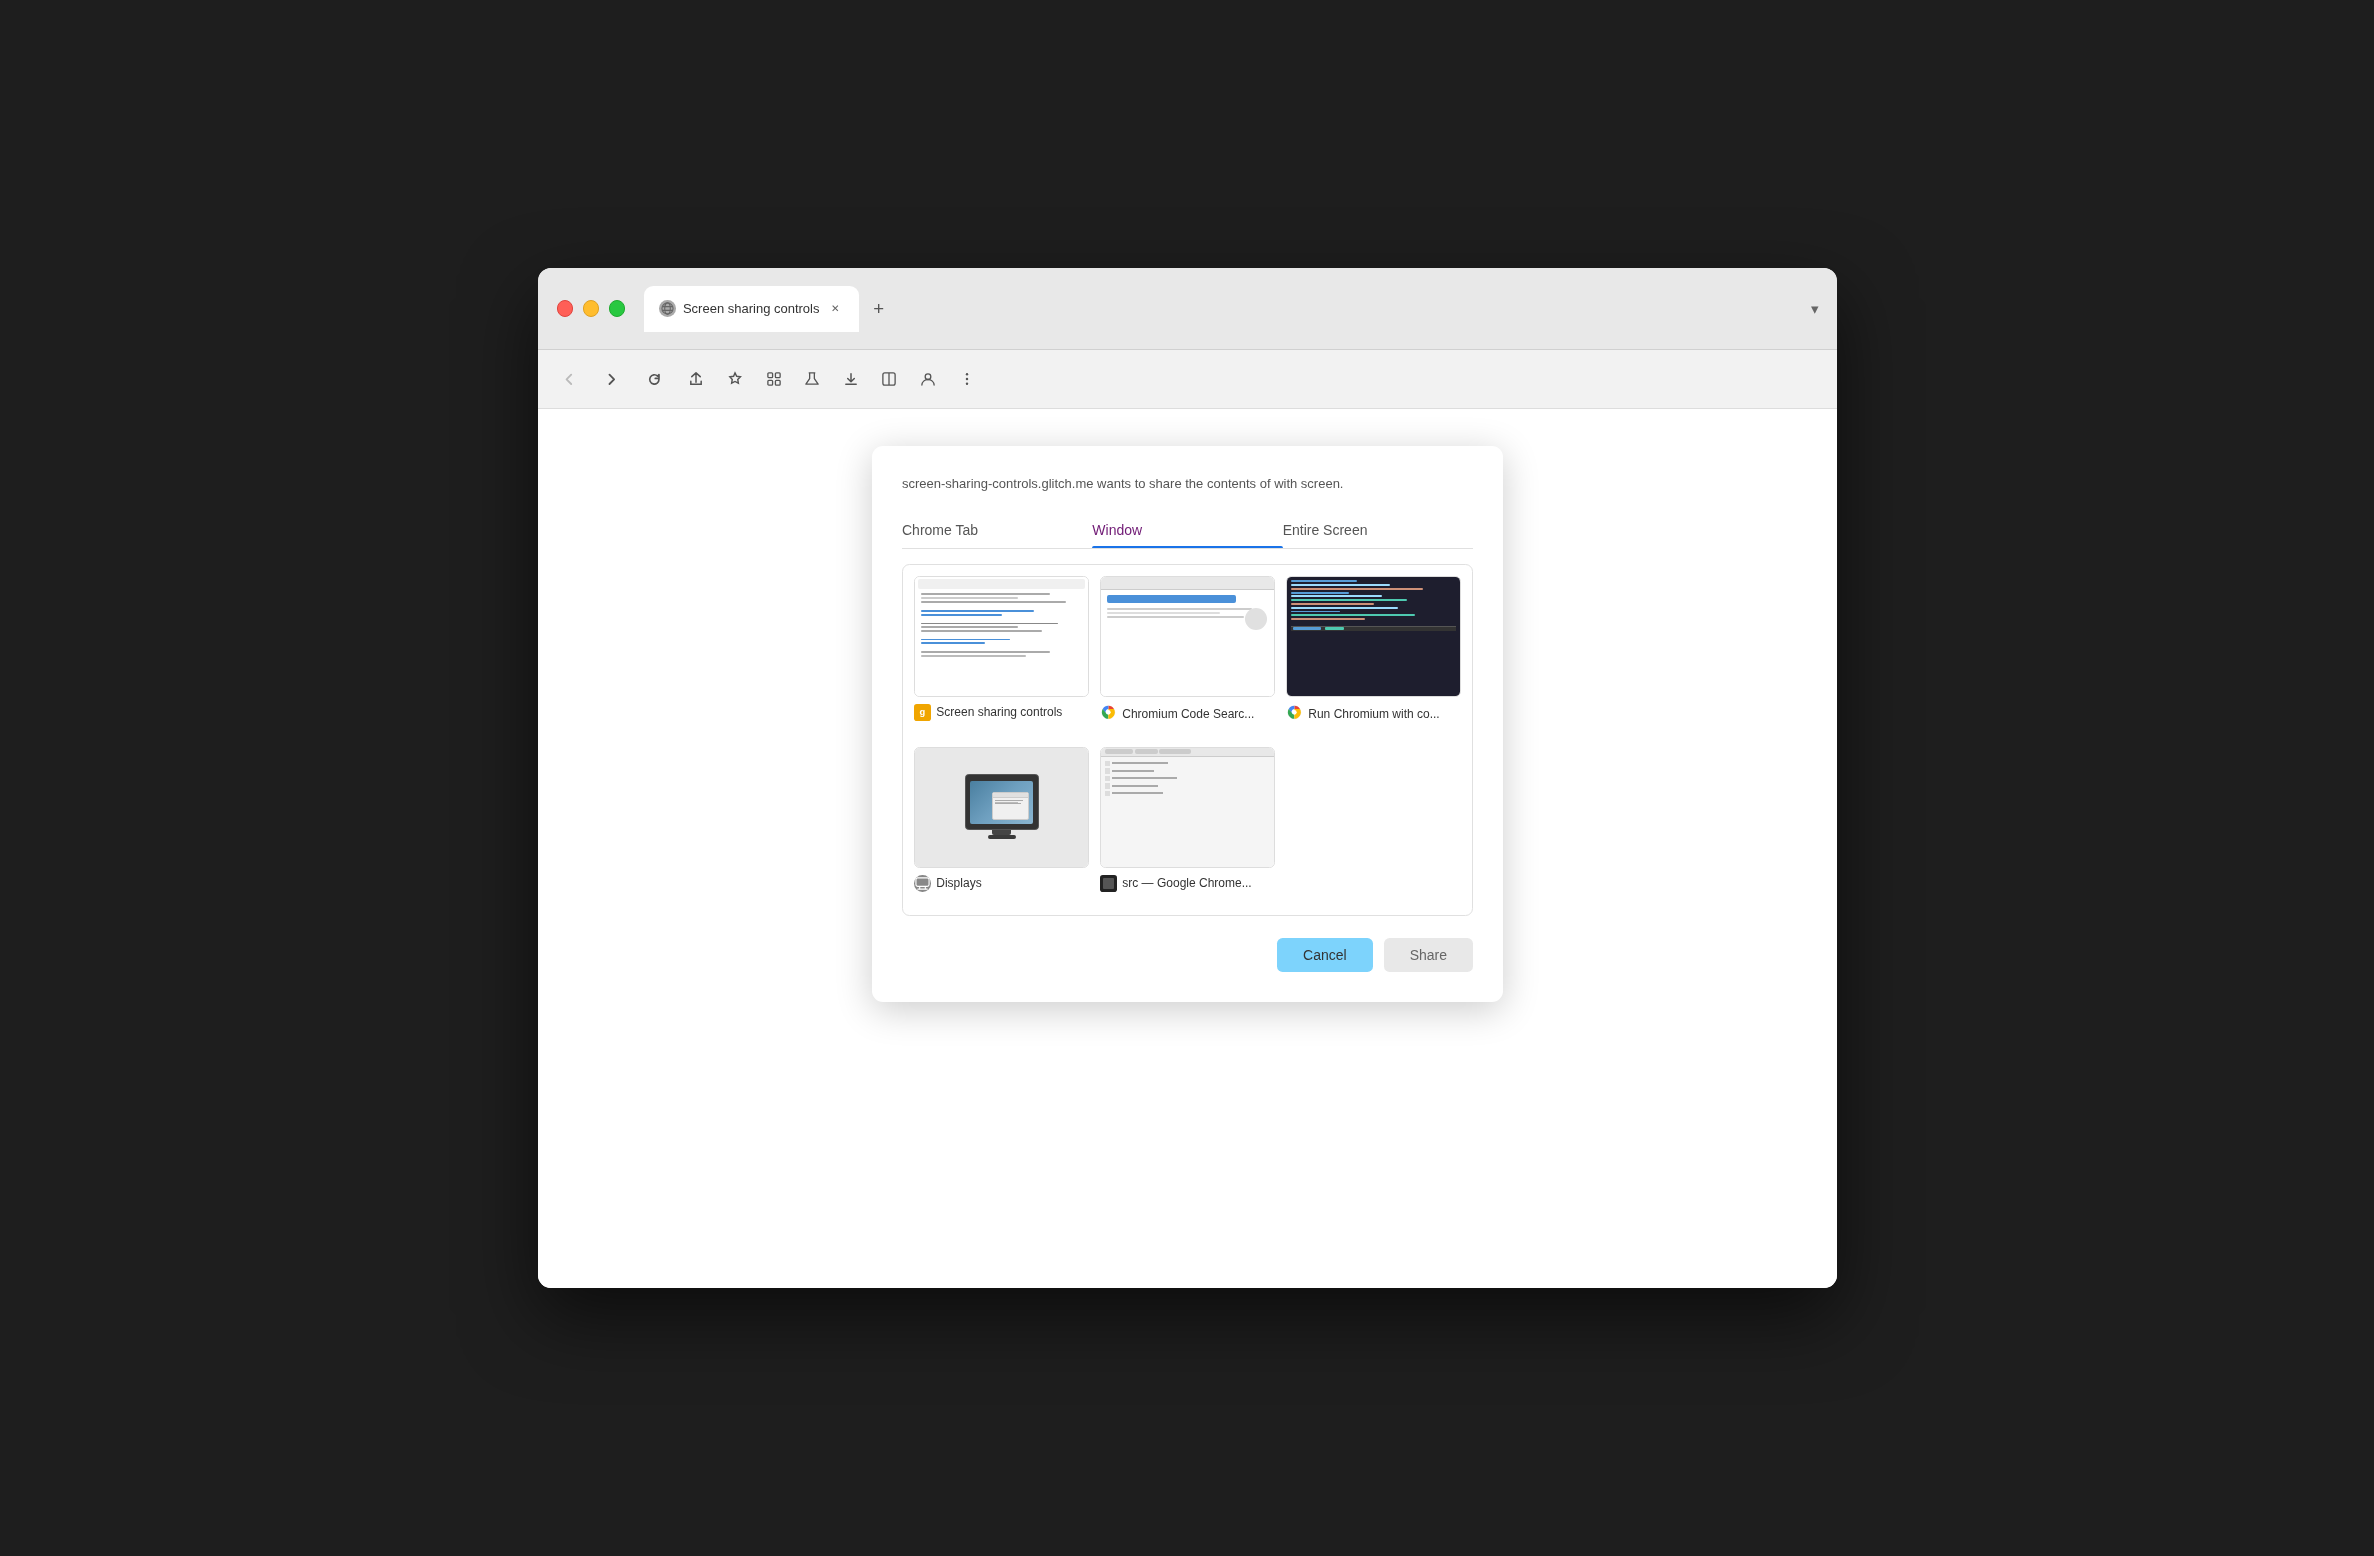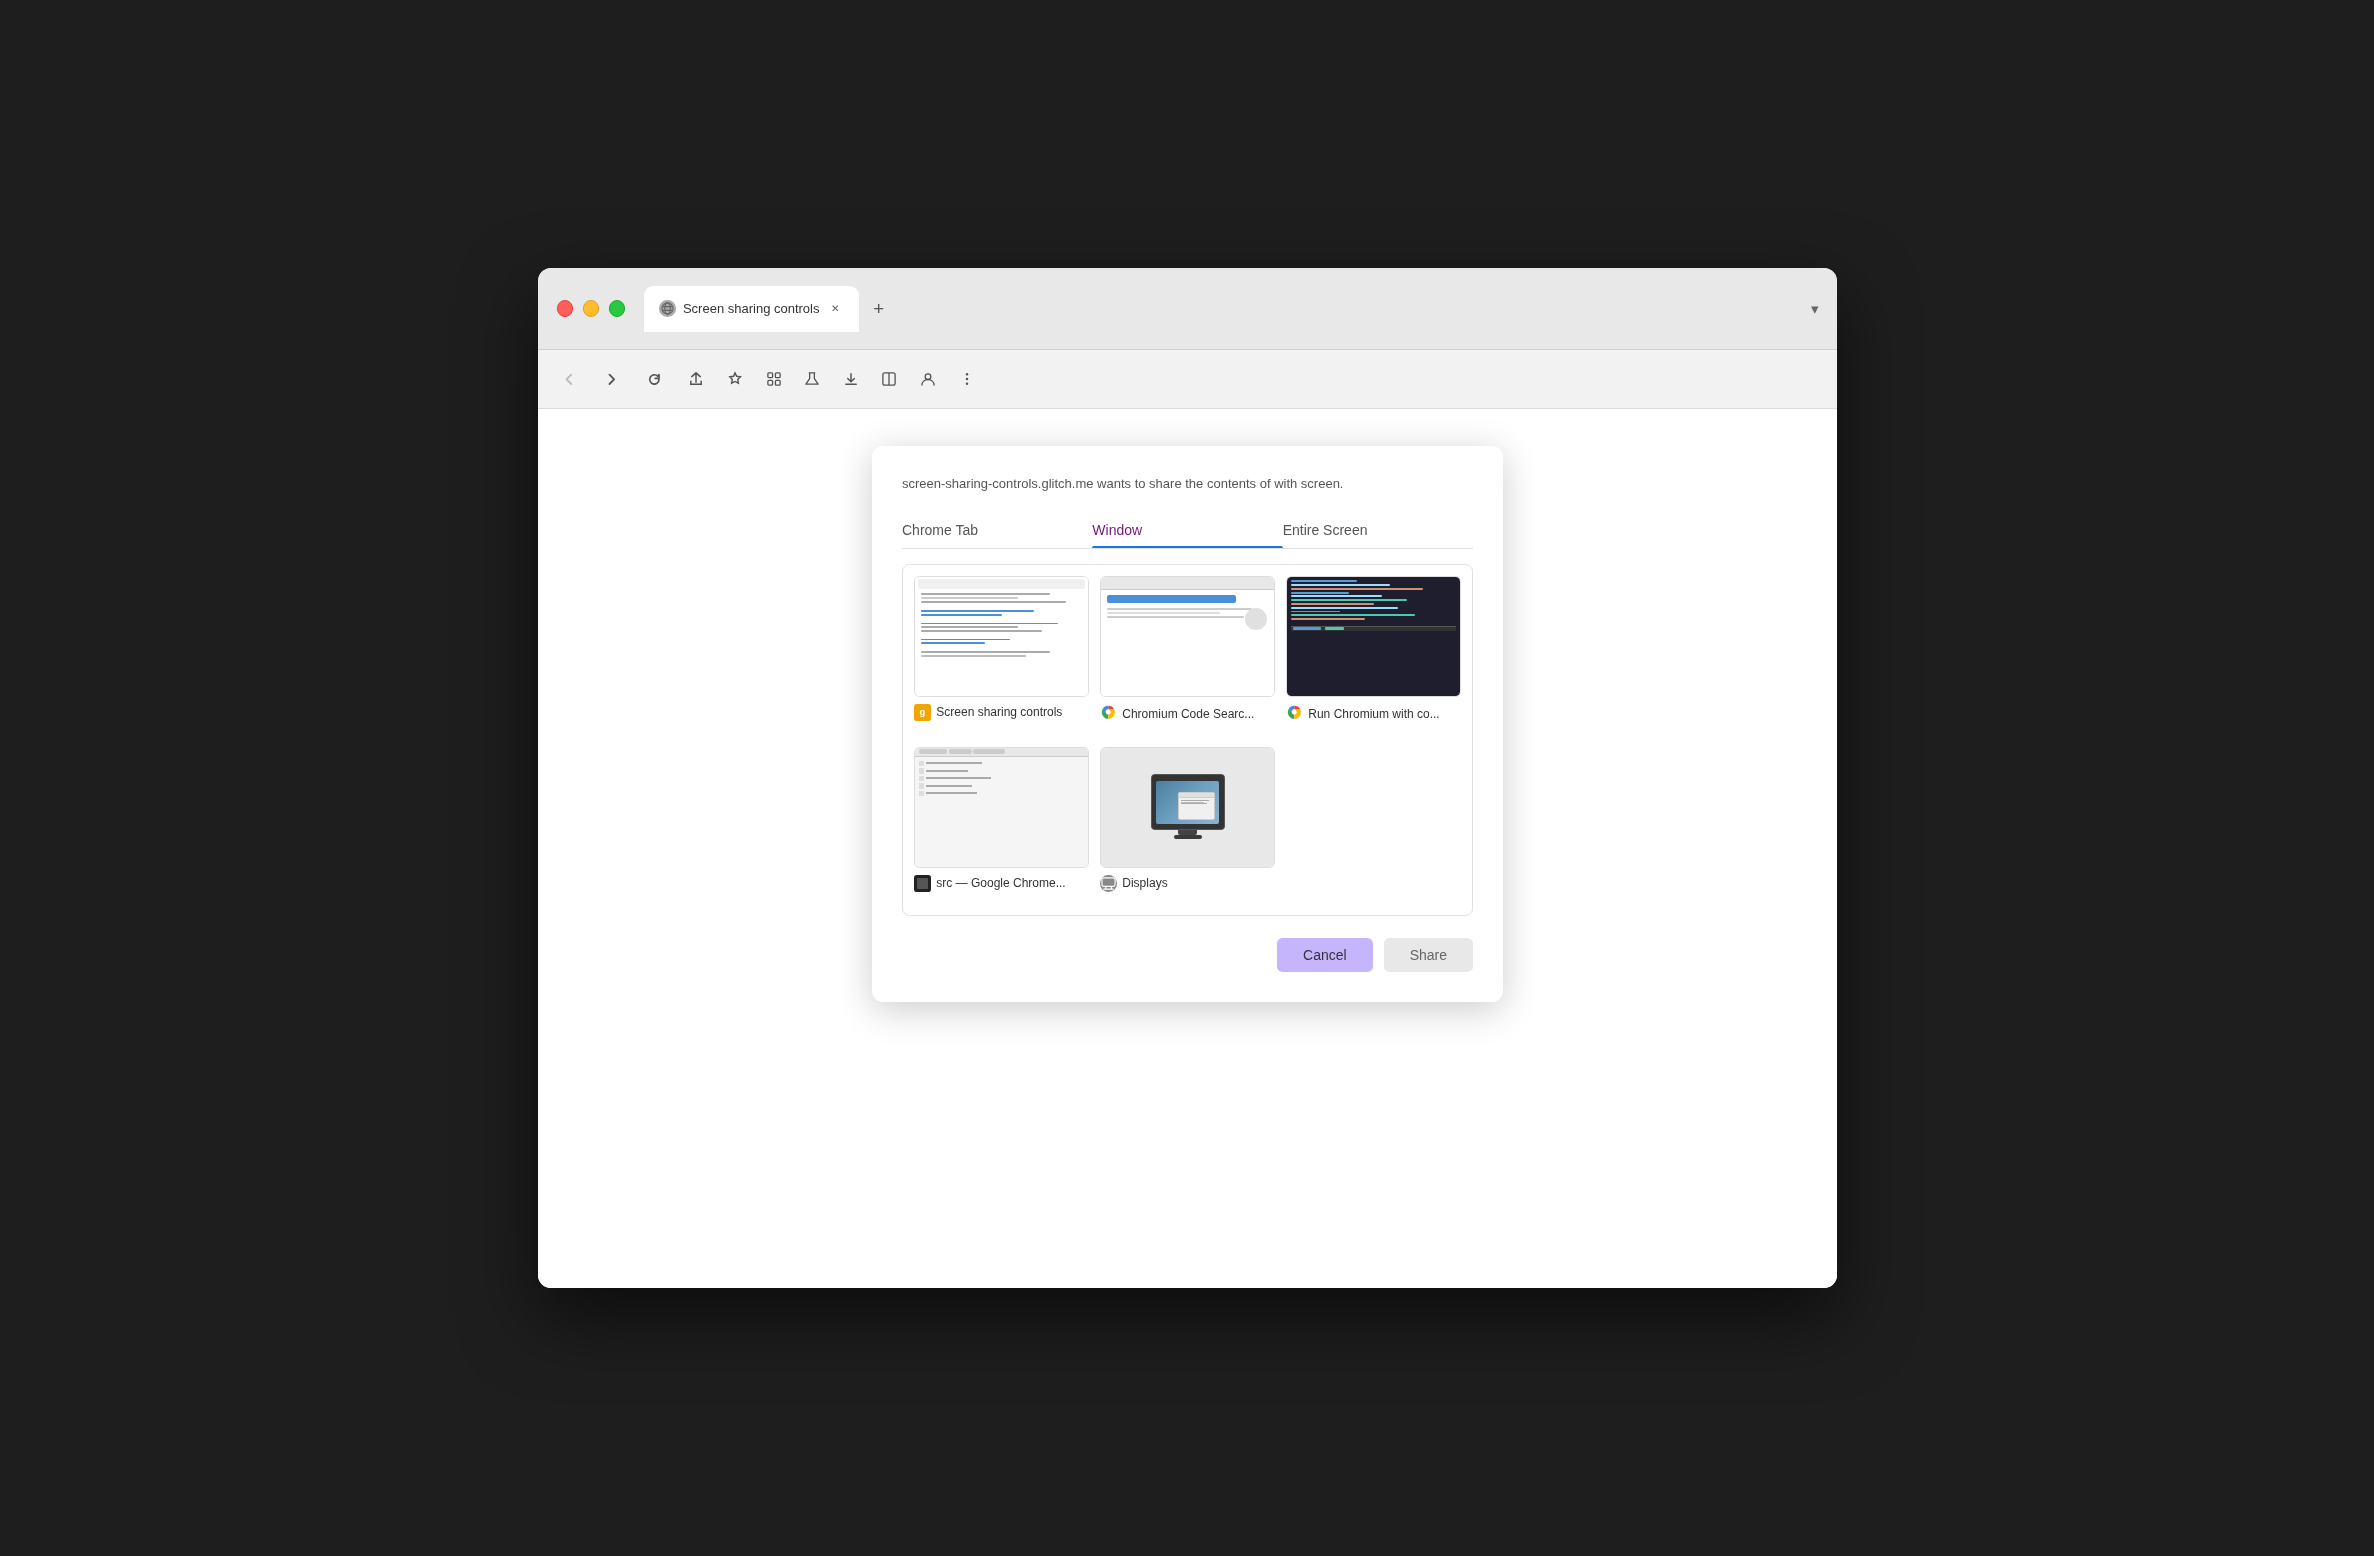--- a/index.html
+++ b/index.html
@@ -360,21 +360,21 @@
 
     .btn {
       padding: 9.3px 26px;
       border-radius: 5.6px;
       font-size: 14px;
       cursor: pointer;
       border: none;
     }
 
     .btn-cancel {
-      background: #c4b5fd;
+      background: #7dd3fc;
       color: #333;
     }
 
     .btn-share {
       background: #e8e8e8;
       color: #666;
     }
 
     
     .glitch-favicon {
@@ -668,20 +668,57 @@
                 <svg width="16.7" height="16.7" viewBox="0 0 18 18">
                   <circle cx="9" cy="9" r="7" fill="#fff" stroke="#ddd" stroke-width="0.5"></circle>
                   <path d="M9 2a7 7 0 0 1 6.06 3.5H9Z" fill="#EA4335"></path>
                   <path d="M9 2a7 7 0 0 0-6.06 3.5L6.47 11A3.5 3.5 0 0 1 9 5.5Z" fill="#4285F4"></path>
                   <path d="M2.94 5.5A7 7 0 0 0 9 16v-5a3.5 3.5 0 0 1-3.03-1.74Z" fill="#34A853"></path>
                   <path d="M9 16a7 7 0 0 0 6.06-10.5H9Z" fill="#FBBC04"></path>
                   <circle cx="9" cy="9" r="2.5" fill="#fff"></circle>
                 </svg>
               </div>
               <span class="window-name">Run Chromium with co...</span>
+            </div>
+          </div>
+
+          <div class="window-item">
+            <div class="window-thumbnail">
+              <div class="fake-displays-thumb">
+                <div style="display:flex; flex-direction:column; align-items:center; gap:5.6px;">
+
+                  <div style="width:74px; height:56px; background:#333; border-radius:3.7px; border:1.9px solid #555; display:flex; align-items:center; justify-content:center; position:relative;">
+                    <div style="width:63px; height:43px; background:linear-gradient(135deg, #4a7fa0 0%, #6fa0c0 50%, #8ab5d0 100%); border-radius:1.9px; position:relative; overflow:hidden;">
+
+                      <div style="position:absolute; right:3.7px; bottom:3.7px; width:37px; height:28px; background:#f0f0f0; border-radius:1.9px; border:0.9px solid #ccc;">
+                        <div style="height:4.6px; background:#e0e0e0; border-bottom:0.9px solid #ccc; border-radius:1.9px 1.9px 0 0;"></div>
+                        <div style="padding:1.9px; display:flex; flex-direction:column; gap:0.9px;">
+                          <div style="width:28px; height:0.9px; background:#aaa;"></div>
+                          <div style="width:23px; height:0.9px; background:#bbb;"></div>
+                          <div style="width:26px; height:0.9px; background:#aaa;"></div>
+                        </div>
+                      </div>
+                    </div>
+                    <div style="position:absolute; bottom:-5.6px; width:18.6px; height:4.6px; background:#444; border-radius:0 0 1.9px 1.9px;"></div>
+                    <div style="position:absolute; bottom:-9.3px; width:28px; height:3.7px; background:#3a3a3a; border-radius:1.9px;"></div>
+                  </div>
+                  <div style="width:74px; height:3.7px;"></div>
+                </div>
+              </div>
+            </div>
+            <div class="window-label">
+              <div class="displays-icon">
+                <svg width="15" height="15" viewBox="0 0 16 16">
+                  <rect x="1" y="2" width="14" height="9" rx="2" fill="none" stroke="#fff" stroke-width="1.2"></rect>
+                  <line x1="5" y1="11" x2="5" y2="14" stroke="#fff" stroke-width="1.2"></line>
+                  <line x1="11" y1="11" x2="11" y2="14" stroke="#fff" stroke-width="1.2"></line>
+                  <line x1="3" y1="14" x2="13" y2="14" stroke="#fff" stroke-width="1.2" stroke-linecap="round"></line>
+                </svg>
+              </div>
+              <span class="window-name">Displays</span>
             </div>
           </div>
 
           <div class="window-item">
             <div class="window-thumbnail">
               <div class="fake-fm-thumb">
                 <div style="height:9.3px; background:#e8e8e8; border-bottom:0.9px solid #ccc; display:flex; align-items:center; padding:0 3.7px; gap:1.9px;">
                   <div style="width:28px; height:4.6px; background:#ccc; border-radius:1.9px;"></div>
                   <div style="width:23px; height:4.6px; background:#ccc; border-radius:1.9px;"></div>
                   <div style="width:32px; height:4.6px; background:#ccc; border-radius:1.9px;"></div>
@@ -711,57 +748,20 @@
               </div>
             </div>
             <div class="window-label">
               <div class="src-icon">
                 <div style="width:11px; height:11px; background:#555; border-radius:0.9px;"></div>
               </div>
               <span class="window-name">src — Google Chrome...</span>
             </div>
           </div>
 
-          <div class="window-item">
-            <div class="window-thumbnail">
-              <div class="fake-displays-thumb">
-                <div style="display:flex; flex-direction:column; align-items:center; gap:5.6px;">
-
-                  <div style="width:74px; height:56px; background:#333; border-radius:3.7px; border:1.9px solid #555; display:flex; align-items:center; justify-content:center; position:relative;">
-                    <div style="width:63px; height:43px; background:linear-gradient(135deg, #4a7fa0 0%, #6fa0c0 50%, #8ab5d0 100%); border-radius:1.9px; position:relative; overflow:hidden;">
-
-                      <div style="position:absolute; right:3.7px; bottom:3.7px; width:37px; height:28px; background:#f0f0f0; border-radius:1.9px; border:0.9px solid #ccc;">
-                        <div style="height:4.6px; background:#e0e0e0; border-bottom:0.9px solid #ccc; border-radius:1.9px 1.9px 0 0;"></div>
-                        <div style="padding:1.9px; display:flex; flex-direction:column; gap:0.9px;">
-                          <div style="width:28px; height:0.9px; background:#aaa;"></div>
-                          <div style="width:23px; height:0.9px; background:#bbb;"></div>
-                          <div style="width:26px; height:0.9px; background:#aaa;"></div>
-                        </div>
-                      </div>
-                    </div>
-                    <div style="position:absolute; bottom:-5.6px; width:18.6px; height:4.6px; background:#444; border-radius:0 0 1.9px 1.9px;"></div>
-                    <div style="position:absolute; bottom:-9.3px; width:28px; height:3.7px; background:#3a3a3a; border-radius:1.9px;"></div>
-                  </div>
-                  <div style="width:74px; height:3.7px;"></div>
-                </div>
-              </div>
-            </div>
-            <div class="window-label">
-              <div class="displays-icon">
-                <svg width="15" height="15" viewBox="0 0 16 16">
-                  <rect x="1" y="2" width="14" height="9" rx="2" fill="none" stroke="#fff" stroke-width="1.2"></rect>
-                  <line x1="5" y1="11" x2="5" y2="14" stroke="#fff" stroke-width="1.2"></line>
-                  <line x1="11" y1="11" x2="11" y2="14" stroke="#fff" stroke-width="1.2"></line>
-                  <line x1="3" y1="14" x2="13" y2="14" stroke="#fff" stroke-width="1.2" stroke-linecap="round"></line>
-                </svg>
-              </div>
-              <span class="window-name">Displays</span>
-            </div>
-          </div>
-
           <div class="window-item-empty"></div>
 
         </div>
 
         <div class="modal-footer">
           <button class="btn btn-cancel">Cancel</button>
           <button class="btn btn-share">Share</button>
         </div>
       </div>
     </div>

